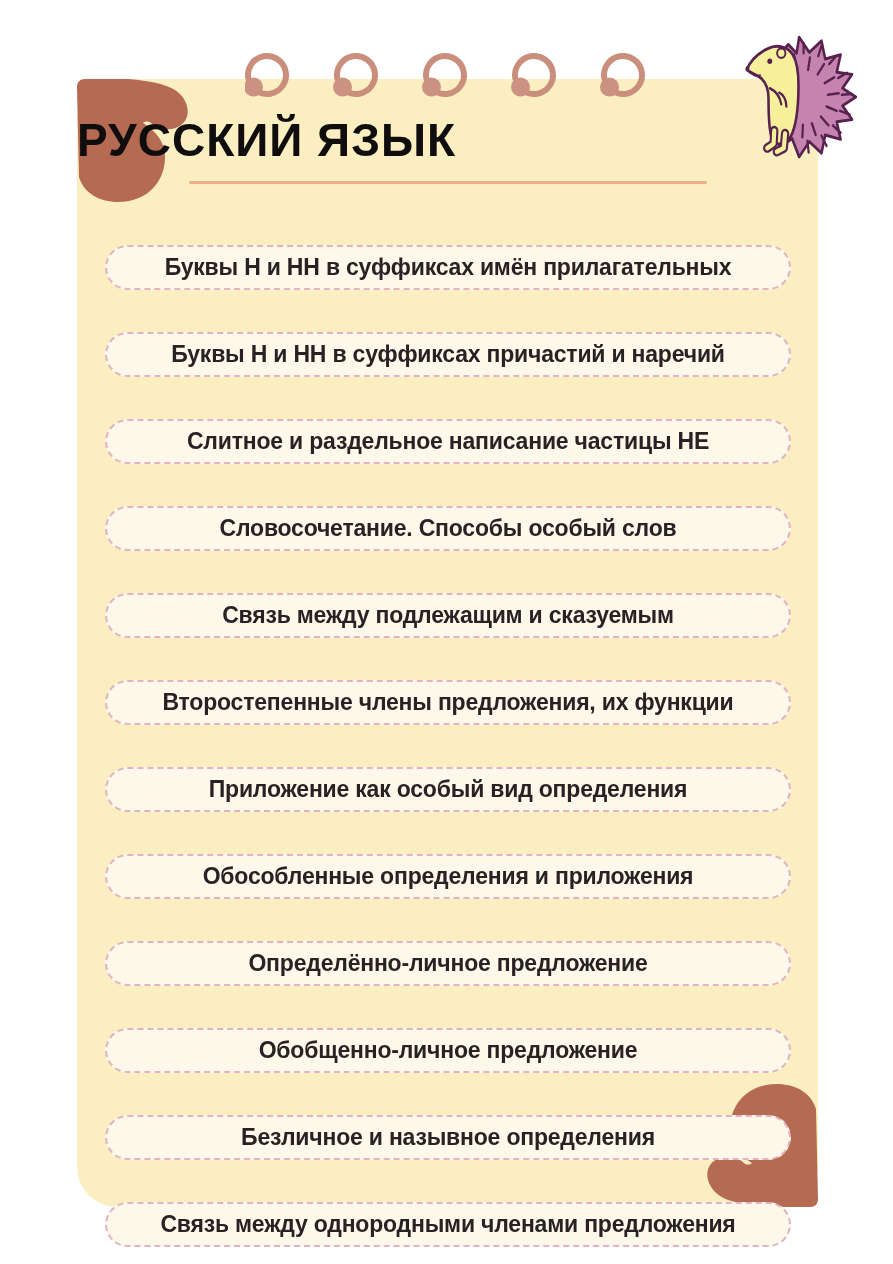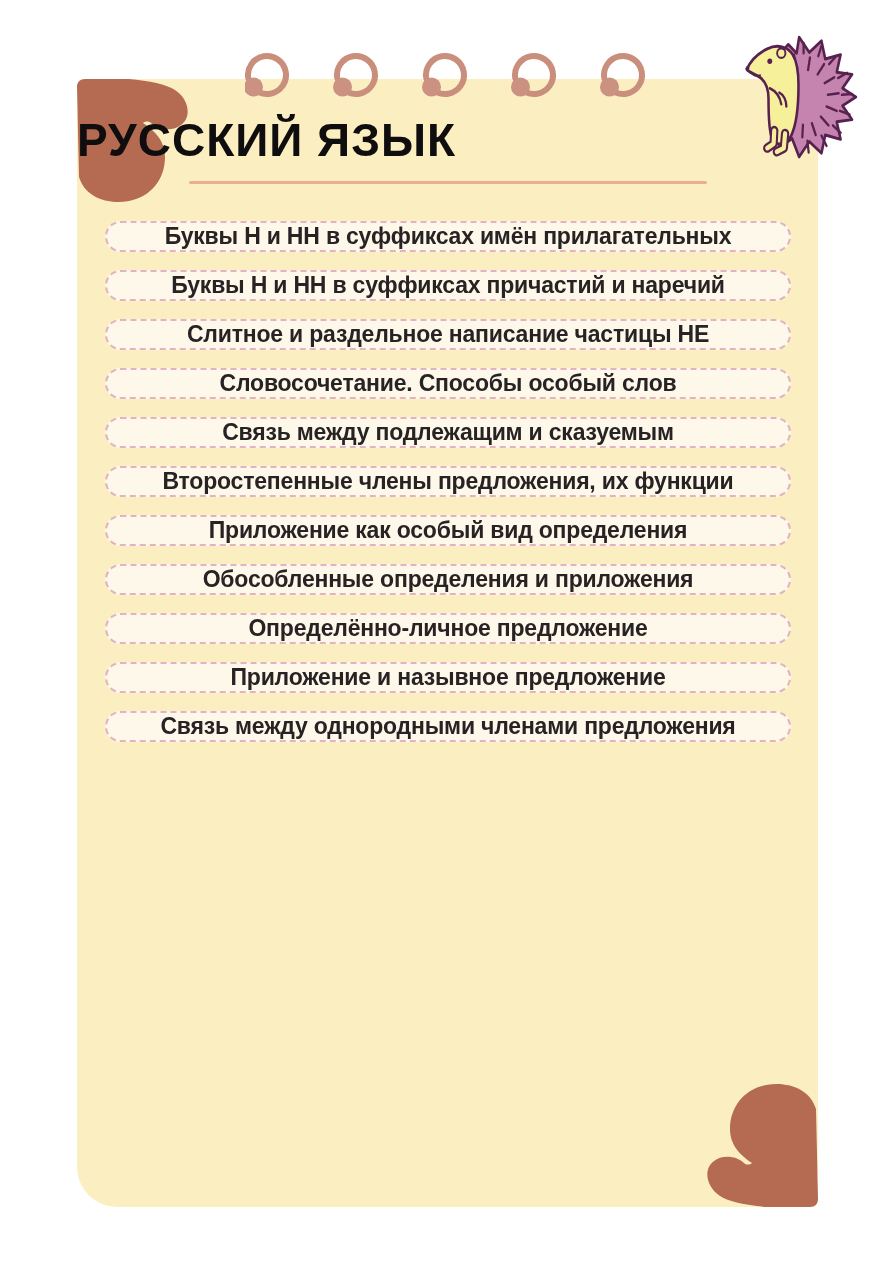--- a/index.html
+++ b/index.html
@@ -25,28 +25,28 @@
   }
   .title-underline{
     width:518px;height:3px;margin:14px auto 0 auto;border-radius:2px;
     background:var(--underline,#EDAE8B);
   }
   .topics{
     position:absolute;left:28px;right:27px;top:142px;
     display:flex;flex-direction:column;gap:18px;
   }
   .pill{
-    height:31px;box-sizing:border-box;
+    height:45px;box-sizing:border-box;
     display:flex;align-items:center;justify-content:center;
     background:var(--pill-bg,#FDF8E9);
     border:2px dashed var(--pill-border,#E2B3C2);
     border-radius:26px;
     font-size:23px;font-weight:700;letter-spacing:-0.2px;
     color:var(--text-dark,#272324);
-    white-space:nowrap;padding:0 6px;
+    white-space:nowrap;padding:0 6px;margin-top:24px;
   }
   .hedgehog{position:absolute;left:743px;top:24px;}
 </style>
 </head>
 <body>
 
 <div class="card">
 
   <svg class="rings" width="420" height="75" viewBox="0 0 420 75">
     <defs>
@@ -81,21 +81,22 @@
   <div class="topics">
     <div class="pill">Буквы Н и НН в суффиксах имён прилагательных</div>
     <div class="pill">Буквы Н и НН в суффиксах причастий и наречий</div>
     <div class="pill">Слитное и раздельное написание частицы НЕ</div>
     <div class="pill">Словосочетание. Способы особый слов</div>
     <div class="pill">Связь между подлежащим и сказуемым</div>
     <div class="pill">Второстепенные члены предложения, их функции</div>
     <div class="pill">Приложение как особый вид определения</div>
     <div class="pill">Обособленные определения и приложения</div>
     <div class="pill">Определённо-личное предложение</div>
-    <div class="pill">Приложение и назывное предложение</div>
+    <div class="pill">Обобщенно-личное предложение</div>
+    <div class="pill">Безличное и назывное определения</div>
     <div class="pill">Связь между однородными членами предложения</div>
   </div>
 </div>
 
 <svg class="hedgehog" width="118" height="146" viewBox="0 0 185 200" preserveAspectRatio="none">
 
   <path d="M71,28 L84,40 L88,18 L104,39 L123,23 L129,48 L153,42 L147,66
            L171,69 L156,88 L177,100 L156,112 L171,131 L147,134 L153,158
            L129,152 L123,177 L104,161 L88,182 L77,157 L58,169
            C42,130 44,52 71,28 Z" fill="var(--hedgehog-spines,#C583B0)" stroke="var(--hedgehog-outline,#57224F)" stroke-width="4" stroke-linejoin="round"></path>

